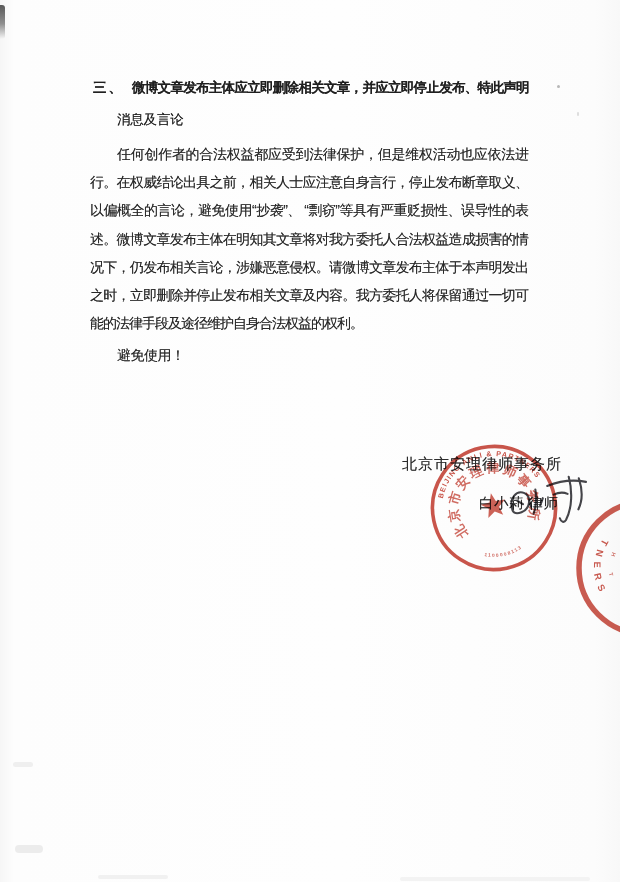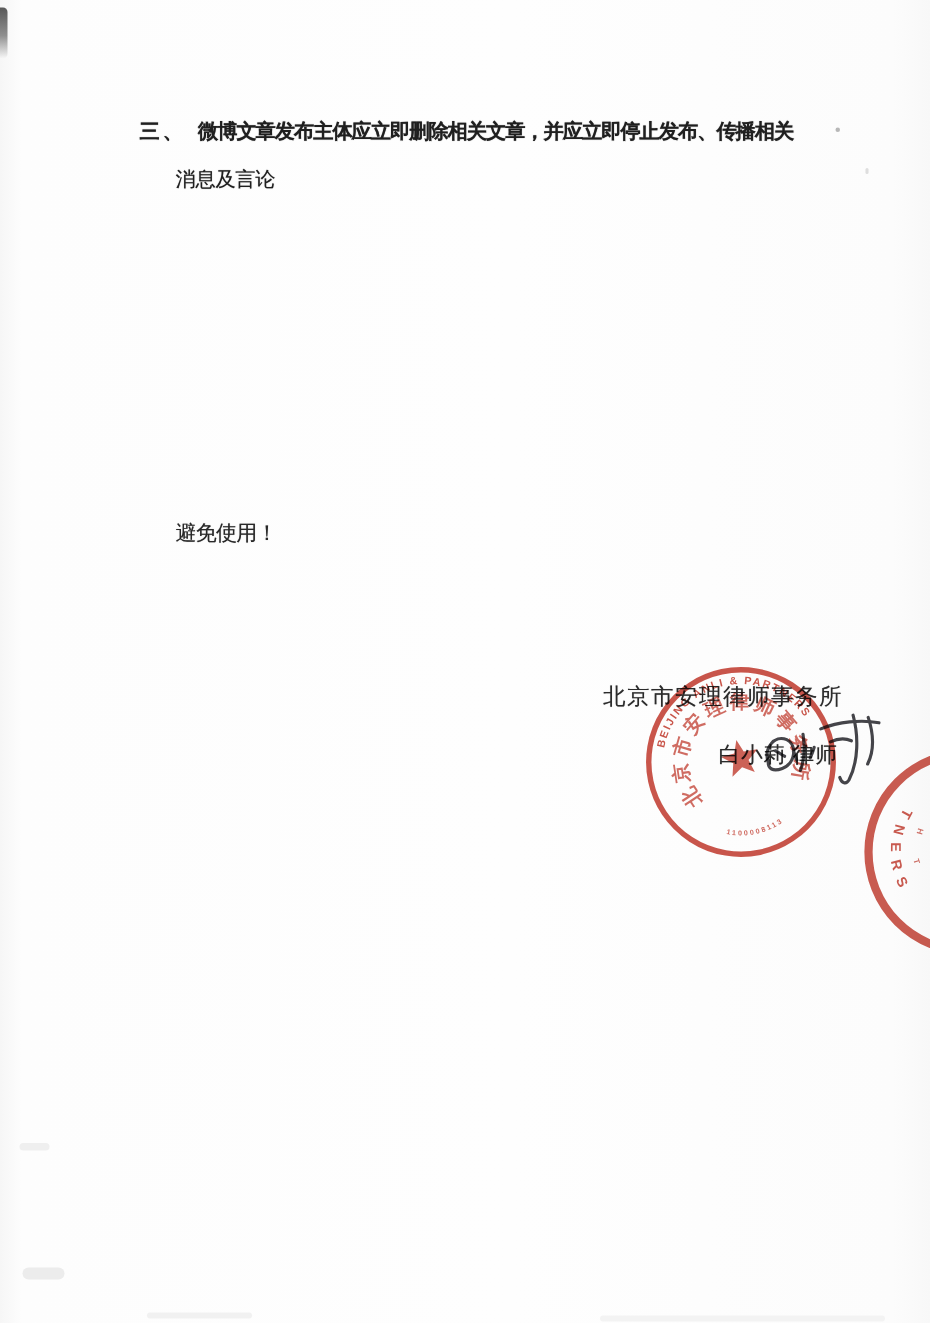--- a/index.html
+++ b/index.html
@@ -77,23 +77,24 @@
   .smudge3{left:98px;top:875px;width:70px;height:4px;background:#f1f1f1;border-radius:2px;}
   .smudge4{left:400px;top:877px;width:190px;height:4px;background:#f3f3f3;border-radius:2px;}
   .seal-text{font-family:"Liberation Sans",sans-serif;font-weight:700;}
 </style>
 </head>
 <body>
 
 <div class="page">
 
   <div class="abs h-marker">三、</div>
-  <div class="abs h-line1">微博文章发布主体应立即删除相关文章，并应立即停止发布、传播相关</div>
+  <div class="abs h-line1">微博文章发布主体应立即删除相关文章，并应立即停止发布、特此声明</div>
   <div class="abs h-line2">消息及言论</div>
 
+  <div class="abs para">任何创作者的合法权益都应受到法律保护，但是维权活动也应依法进行。在权威结论出具之前，相关人士应注意自身言行，停止发布断章取义、以偏概全的言论，避免使用“抄袭”、 “剽窃”等具有严重贬损性、误导性的表述。微博文章发布主体在明知其文章将对我方委托人合法权益造成损害的情况下，仍发布相关言论，涉嫌恶意侵权。请微博文章发布主体于本声明发出之时，立即删除并停止发布相关文章及内容。我方委托人将保留通过一切可能的法律手段及途径维护自身合法权益的权利。</div>
   <div class="abs closing">避免使用！</div>
 
   <div class="abs firm">北京市安理律师事务所</div>
   <div class="abs lawyer">白小莉 律师</div>
 
   <svg class="abs sig-ink" width="96" height="60" viewBox="0 0 96 60" fill="none" stroke="#35353a" stroke-width="2.1" stroke-linecap="round" stroke-linejoin="round" opacity="0.92">
     <path d="M14,35 C11,25 19,16 27,20 C34,24 32,36 23,39 C17,41 13,39 14,33"></path>
     <path d="M19,27 C21,28 23,30 25,31"></path>
     <path d="M38,17 C39,26 38,34 35,41"></path>
     <path d="M31,28 C32,30 32,32 33,34"></path>

